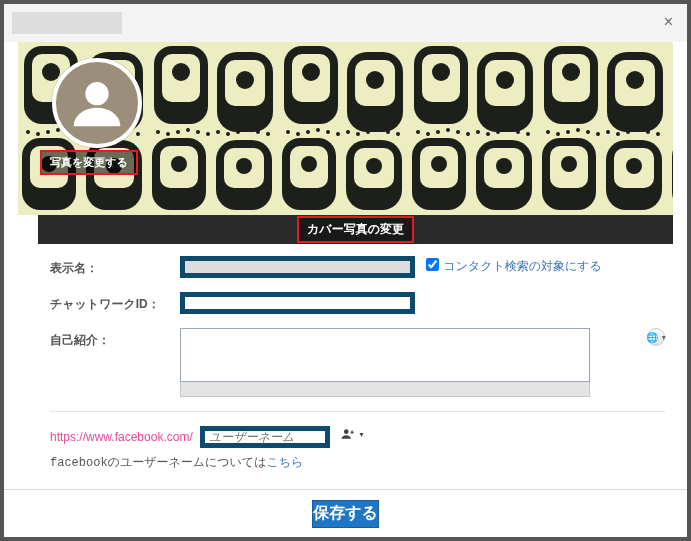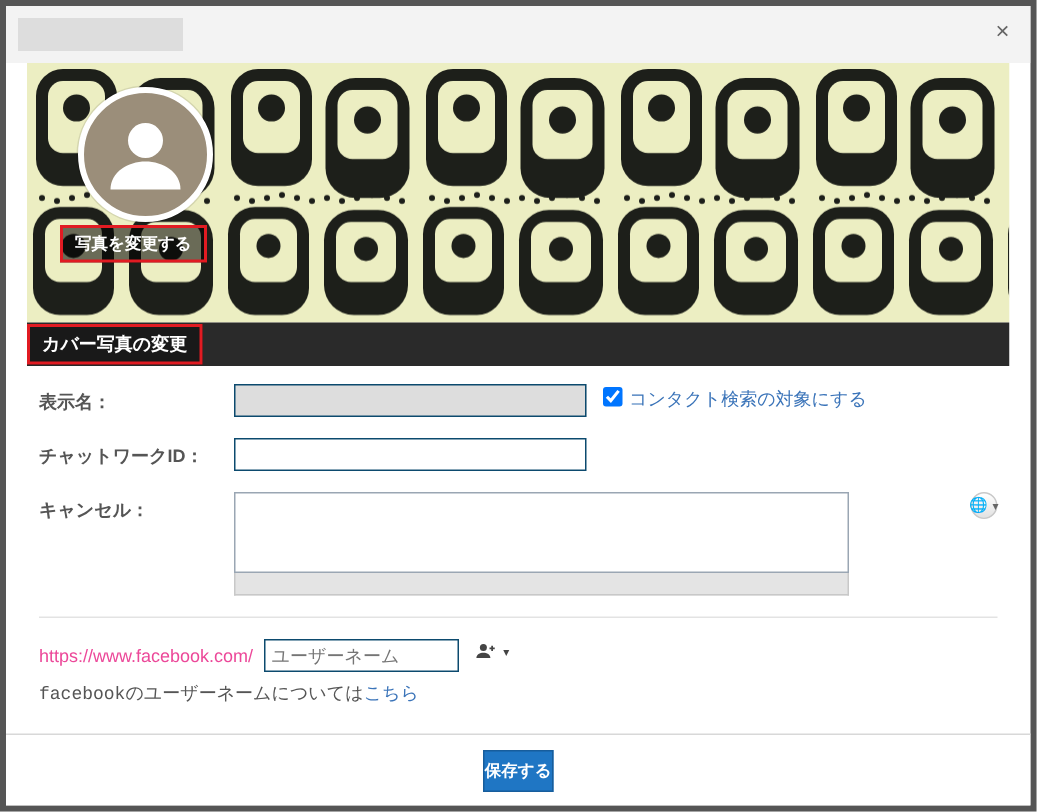--- a/index.html
+++ b/index.html
@@ -55,21 +55,22 @@
     position: relative;
     overflow: hidden;
   }
   .cover-img svg { display:block; }
   .cover-bar {
     height: 29px;
     background: #2a2a2a;
     position: relative;
     display: flex;
     align-items: center;
-    justify-content: flex-start;
+    justify-content: center;
+    margin-left: 20px;
   }
   .cover-change-btn {
     color: #fff;
     font-weight: bold;
     font-size: 12px;
     padding: 3px 8px;
     border: 2px solid #e11b22;
     background: rgba(0,0,0,0.4);
     cursor: pointer;
   }
@@ -93,40 +94,42 @@
     font-size:11px;
     padding:3px 8px;
     background: rgba(0,0,0,0.55);
     border:2px solid #e11b22;
     cursor:pointer;
   }
   .form-area {
     padding: 12px 22px 0 22px;
     height: 235px;
     overflow-y: auto;
+    margin-left: 24px;
   }
   .row {
     display: flex;
     align-items: flex-start;
     margin-bottom: 14px;
   }
   .row .label-cell {
     width: 130px;
     padding-top: 4px;
     color:#555;
     font-weight: bold;
   }
   .row .field-cell {
     flex: 1;
   }
   input[type=text] {
     height: 22px;
-    border: 1px solid #0c4a6e;
+    border: 5px solid #0c4a6e;
     padding: 2px 4px;
     font-size: 12px;
+    font-style: italic;
   }
   .display-name-input { width: 235px; background:#ddd; }
   .cw-id-input { width: 235px; }
   textarea.bio {
     width: 410px; height: 54px;
     border:1px solid #9aa6b3;
     resize: none;
     display:block;
   }
   .bio-scrollbar {
@@ -175,21 +178,21 @@
     gap:10px;
     background:#fff;
     position:absolute;
     bottom:0; left:0; right:0;
   }
   .btn {
     height: 28px;
     padding: 0 0;
     border: 1px solid #b8b8b8;
     background: linear-gradient(#fcfcfc,#ececec);
-    font-size:11px;
+    font-size:16px;
     cursor:pointer;
     font-weight:bold;
     color:#444;
   }
   .btn.primary {
     background:#1f76c4;
     border-color:#175d9c;
     color:#fff;
   }
   .hr-row { height:1px; background:#e3e3e3; margin:6px 0 14px 0;}
@@ -270,21 +273,21 @@
     </div>
 
     <div class="row">
       <div class="label-cell">チャットワークID：</div>
       <div class="field-cell">
         <input type="text" class="cw-id-input" value="" style="">
       </div>
     </div>
 
     <div class="row" style="position:relative;">
-      <div class="label-cell">キャンセル：</div>
+      <div class="label-cell">自己紹介：</div>
       <div class="field-cell">
         <textarea class="bio" style=""></textarea>
         <div class="bio-scrollbar"></div>
       </div>
       <span class="globe-icon" style="position:absolute;right:0;top:0;">
         🌐<span class="globe-caret">▾</span>
       </span>
     </div>
 
     <div class="hr-row"></div>

